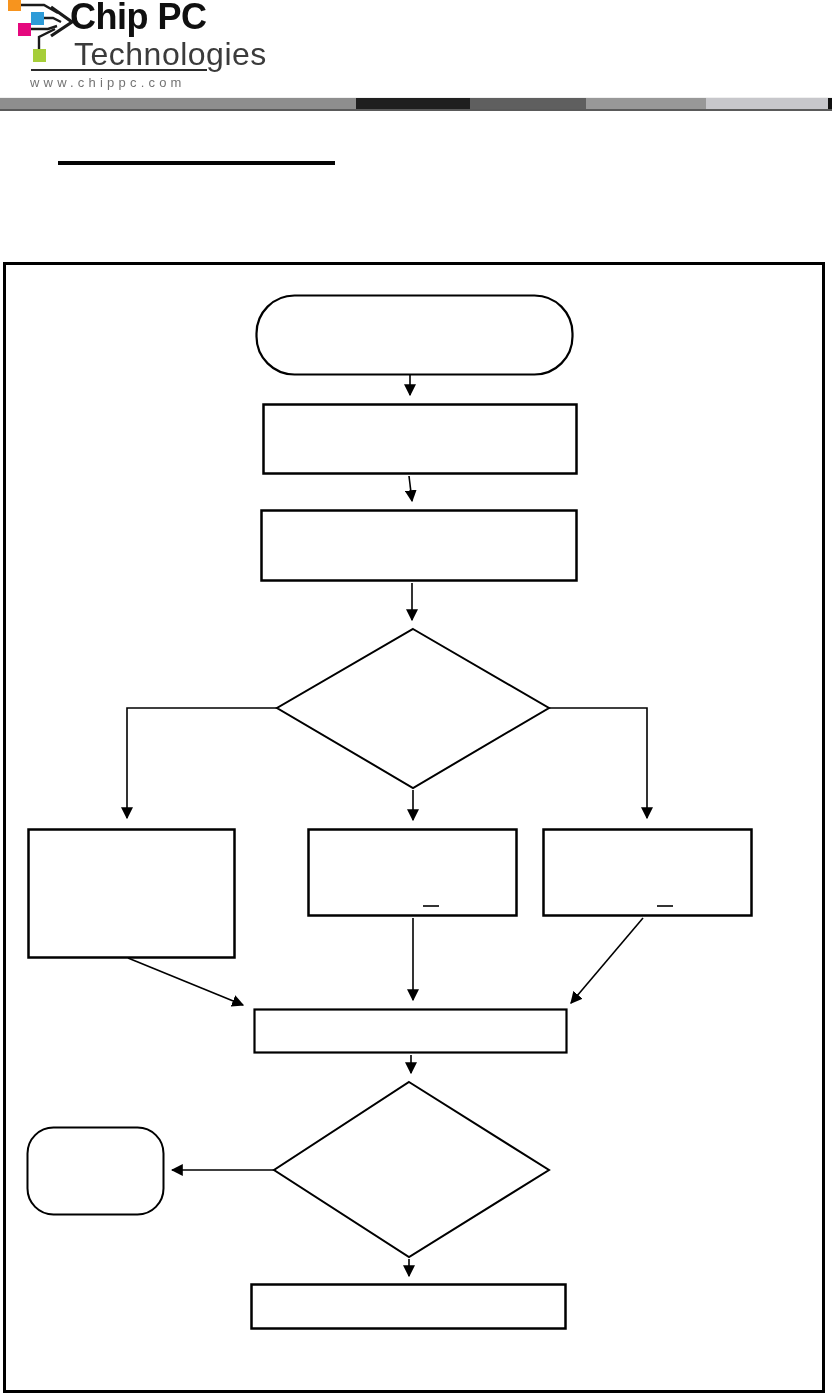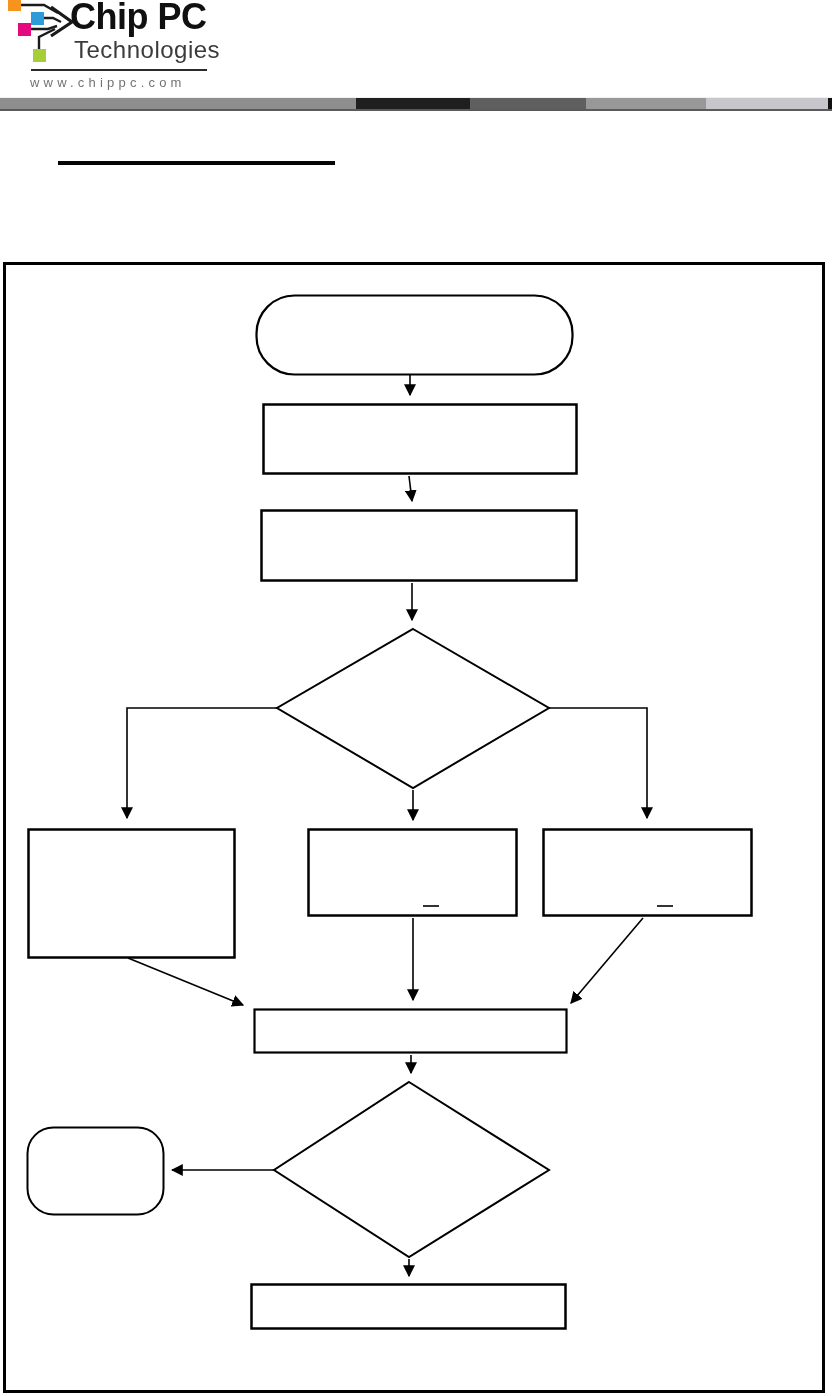--- a/index.html
+++ b/index.html
@@ -15,21 +15,21 @@
   
   .logo-block { position: absolute; left: 0; top: 0; width: 260px; height: 96px; }
   .logo-icon { position: absolute; left: 0; top: 0; }
   .brand-line1 {
     position: absolute; left: 70px; top: -4px;
     font-size: 36px; font-weight: 700; color: #101010; letter-spacing: -0.5px;
     white-space: nowrap;
   }
   .brand-line2 {
     position: absolute; left: 74px; top: 36px;
-    font-size: 24px; font-weight: 400; color: #3b3b3b; letter-spacing: 0.5px;
+    font-size: 32px; font-weight: 400; color: #3b3b3b; letter-spacing: 0.5px;
     white-space: nowrap;
   }
   .logo-rule { position: absolute; left: 31px; top: 69px; width: 176px; height: 2px; background: #2b2b2b; }
   .logo-web {
     position: absolute; left: 30px; top: 75px;
     font-size: 13px; color: #737373; letter-spacing: 4.2px; white-space: nowrap;
   }
 
   
   .divider-bar {

